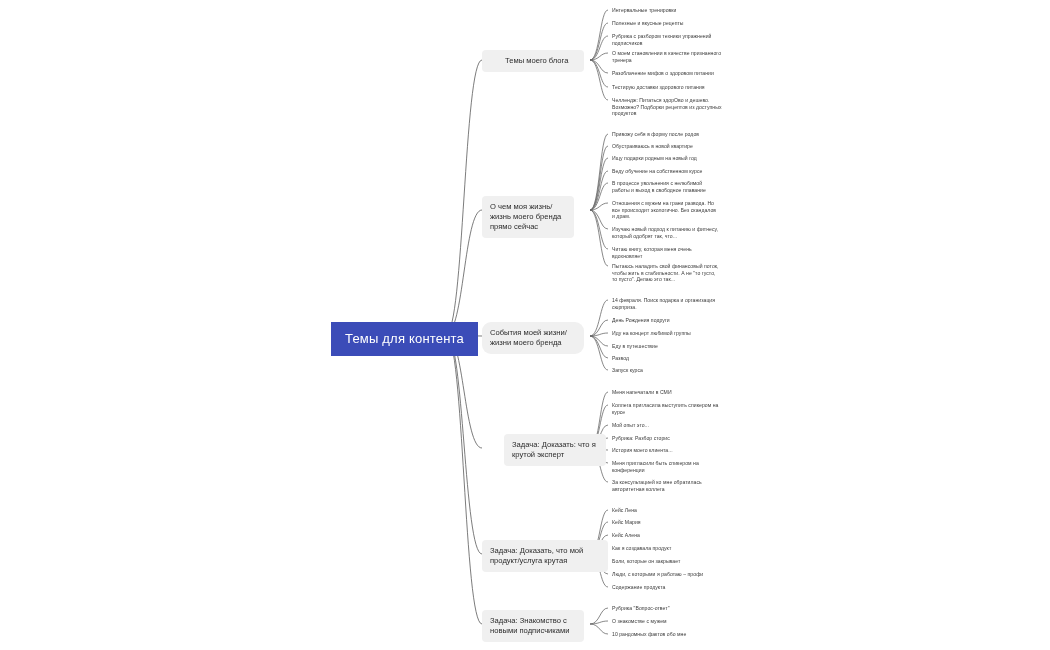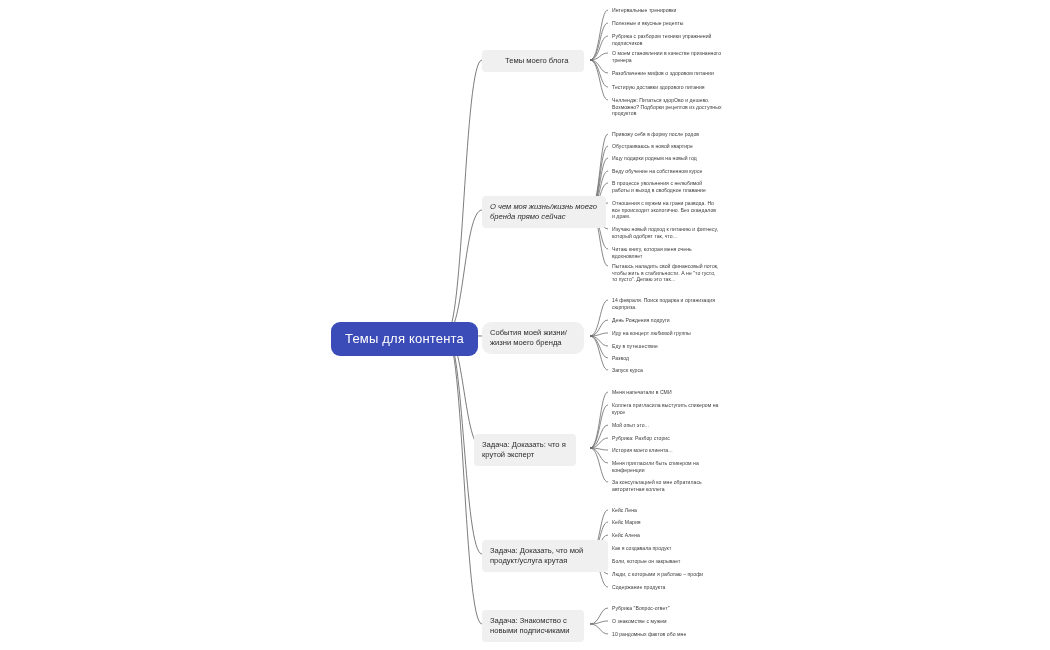--- a/index.html
+++ b/index.html
@@ -9,21 +9,21 @@
     -webkit-font-smoothing:antialiased;
   }
   #canvas{position:relative;width:1050px;height:650px;}
   svg#wires{position:absolute;left:0;top:0;width:1050px;height:650px;pointer-events:none;}
   svg#wires path{fill:none;stroke:#5b5b5b;stroke-width:0.8;}
   svg#wires path.stub{stroke:#6a6a6a;stroke-width:0.8;}
 
   .node{position:absolute;box-sizing:border-box;}
 
   .root{
-    background:#3b4cb8;color:#ffffff;border-radius:9px;
+    background:#3b4cb8;color:#ffffff;border-radius:0;
     font-size:13px;line-height:16px;
     padding:9px 14px;white-space:nowrap;
     letter-spacing:.2px;
   }
 
   .branch{
     background:#f0f0f0;color:#2b2b2b;border-radius:4px;
     font-size:7.6px;line-height:10px;
     padding:6px 8px;
   }
@@ -82,23 +82,23 @@
       <path d="M 446 334 C 464 334, 464 624, 482 624"></path>
       <path d="M 590 624 C 599.9 624, 599.9 608, 608 608" class="stub"></path>
       <path d="M 590 624 C 599.9 624, 599.9 621, 608 621" class="stub"></path>
       <path d="M 590 624 C 599.9 624, 599.9 634, 608 634" class="stub"></path>
     </svg>
 
   <div class="node root" style="left: 331px; top: 322px;">Темы для контента</div>
 
   <div id="branch-layer">
       <div class="node branch" style="left: 482px; top: 50px; width: 102px; padding-left: 23px;"><span>Темы моего блога</span></div>
-      <div class="node branch" style="left: 482px; top: 196px; width: 124px; font-style: italic;"><span>О чем моя жизнь/жизнь моего бренда прямо сейчас</span></div>
+      <div class="node branch" style="left: 482px; top: 196px; width: 92px;"><span>О чем моя жизнь/жизнь моего бренда прямо сейчас</span></div>
       <div class="node branch" style="left: 482px; top: 322px; width: 102px; border-radius: 9px;"><span>События моей жизни/жизни моего бренда</span></div>
-      <div class="node branch" style="left: 474px; top: 434px; width: 102px;"><span>Задача: Доказать: что я крутой эксперт</span></div>
+      <div class="node branch" style="left: 504px; top: 434px; width: 102px;"><span>Задача: Доказать: что я крутой эксперт</span></div>
       <div class="node branch" style="left: 482px; top: 540px; width: 126px;"><span>Задача: Доказать, что мой продукт/услуга крутая</span></div>
       <div class="node branch" style="left: 482px; top: 610px; width: 102px;"><span>Задача: Знакомство с новыми подписчиками</span></div>
     </div>
   <div id="leaf-layer">
       <div class="node leaf" style="left: 612px; top: 7px; width: 112px;"><span>Интервальные тренировки</span></div>
       <div class="node leaf" style="left: 612px; top: 20px; width: 112px;"><span>Полезные и вкусные рецепты</span></div>
       <div class="node leaf" style="left: 612px; top: 33px; width: 112px;"><span>Рубрика с разбором техники упражнений подписчиков</span></div>
       <div class="node leaf" style="left: 612px; top: 50px; width: 112px;"><span>О моем становлении в качестве признанного тренера</span></div>
       <div class="node leaf" style="left: 612px; top: 70px; width: 112px;"><span>Разоблачение мифов о здоровом питании</span></div>
       <div class="node leaf" style="left: 612px; top: 84px; width: 112px;"><span>Тестирую доставки здорового питания</span></div>

